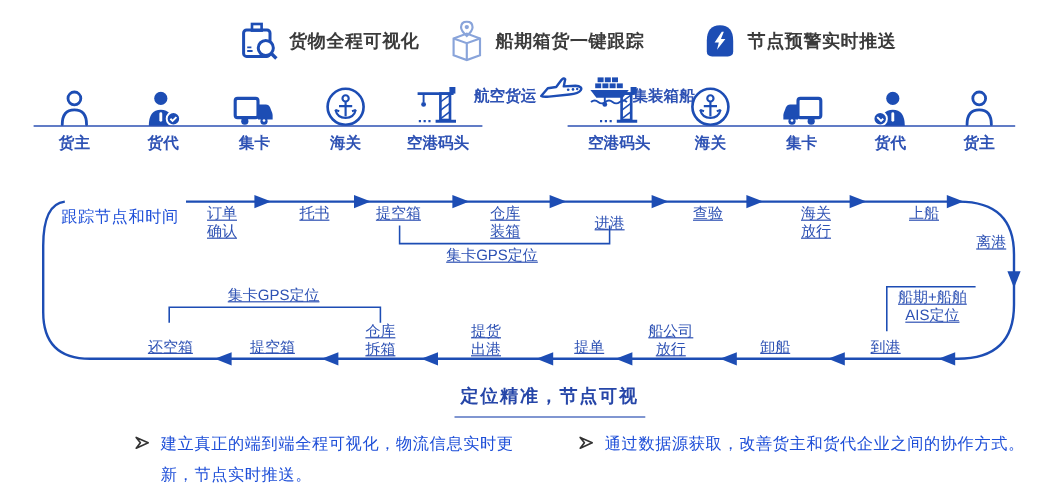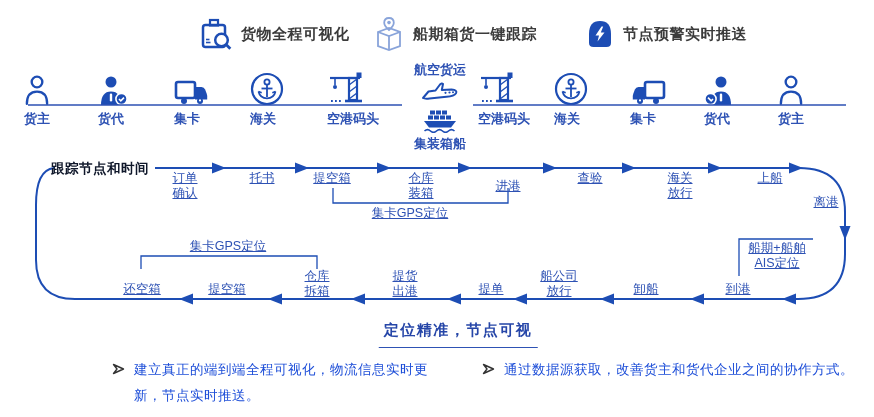--- a/index.html
+++ b/index.html
@@ -9,34 +9,34 @@
 
   
   .feature{position:absolute;top:16px;display:flex;align-items:center;gap:9px;height:36px;}
   .feature .f-label{font-size:15px;font-weight:700;color:#3b3b3b;letter-spacing:.5px;}
   .f1{left:177px;padding-left:24px;} .f2{left:374px;} .f3{left:586px;}
   .icon{display:inline-flex;align-items:center;justify-content:center;}
   .icon svg{display:block;}
 
   
   .actor{position:absolute;top:70px;width:76px;transform:translateX(-50%);
-         display:flex;flex-direction:column;align-items:flex-start;}
+         display:flex;flex-direction:column;align-items:center;}
   .actor .a-icon{height:36px;display:flex;align-items:flex-end;justify-content:center;}
   .actor .a-label{margin-top:4px;font-size:13px;font-weight:700;color:#2e52b4;white-space:nowrap;}
   .mirror svg{transform:scaleX(-1);}
   .center-col{position:absolute;left:440px;top:61px;width:90px;transform:translateX(-50%);
-              display:flex;flex-direction:column;align-items:center;}
+              display:flex;flex-direction:row;align-items:flex-end;}
   .center-col .c-label{font-size:13px;font-weight:700;color:#2e52b4;white-space:nowrap;}
   .center-col .c-icon{height:26px;display:flex;align-items:center;margin:1px 0;}
 
   
   .lbl{position:absolute;transform:translateX(-50%);text-align:center;color:#2e52b4;
        font-size:12.5px;line-height:1.2;white-space:pre-line;font-weight:500;text-decoration:underline;}
-  .flow-title{position:absolute;left:51px;top:160px;font-size:13.5px;font-weight:700;
-              color:#0f172a;letter-spacing:.5px;white-space:nowrap;}
+  .flow-title{position:absolute;left:51px;top:172px;font-size:13.5px;font-weight:400;
+              color:#1d4ed8;letter-spacing:.5px;white-space:nowrap;}
 
   
   .slogan{position:absolute;left:458px;top:321px;transform:translateX(-50%);
           font-size:15px;font-weight:700;color:#2646a8;letter-spacing:1.5px;
           padding:0 5px 7px 5px;border-bottom:1.5px solid #2e52b4;white-space:nowrap;}
   .bullet{position:absolute;display:flex;align-items:flex-start;color:#1d4ed8;
           font-size:13.5px;line-height:1.95;letter-spacing:.5px;}
   .bullet .b-marker{flex:0 0 auto;margin:6px 8px 0 0;}
   .b1{left:112px;top:357px;width:330px;}
   .b2{left:482px;top:357px;width:382px;}

